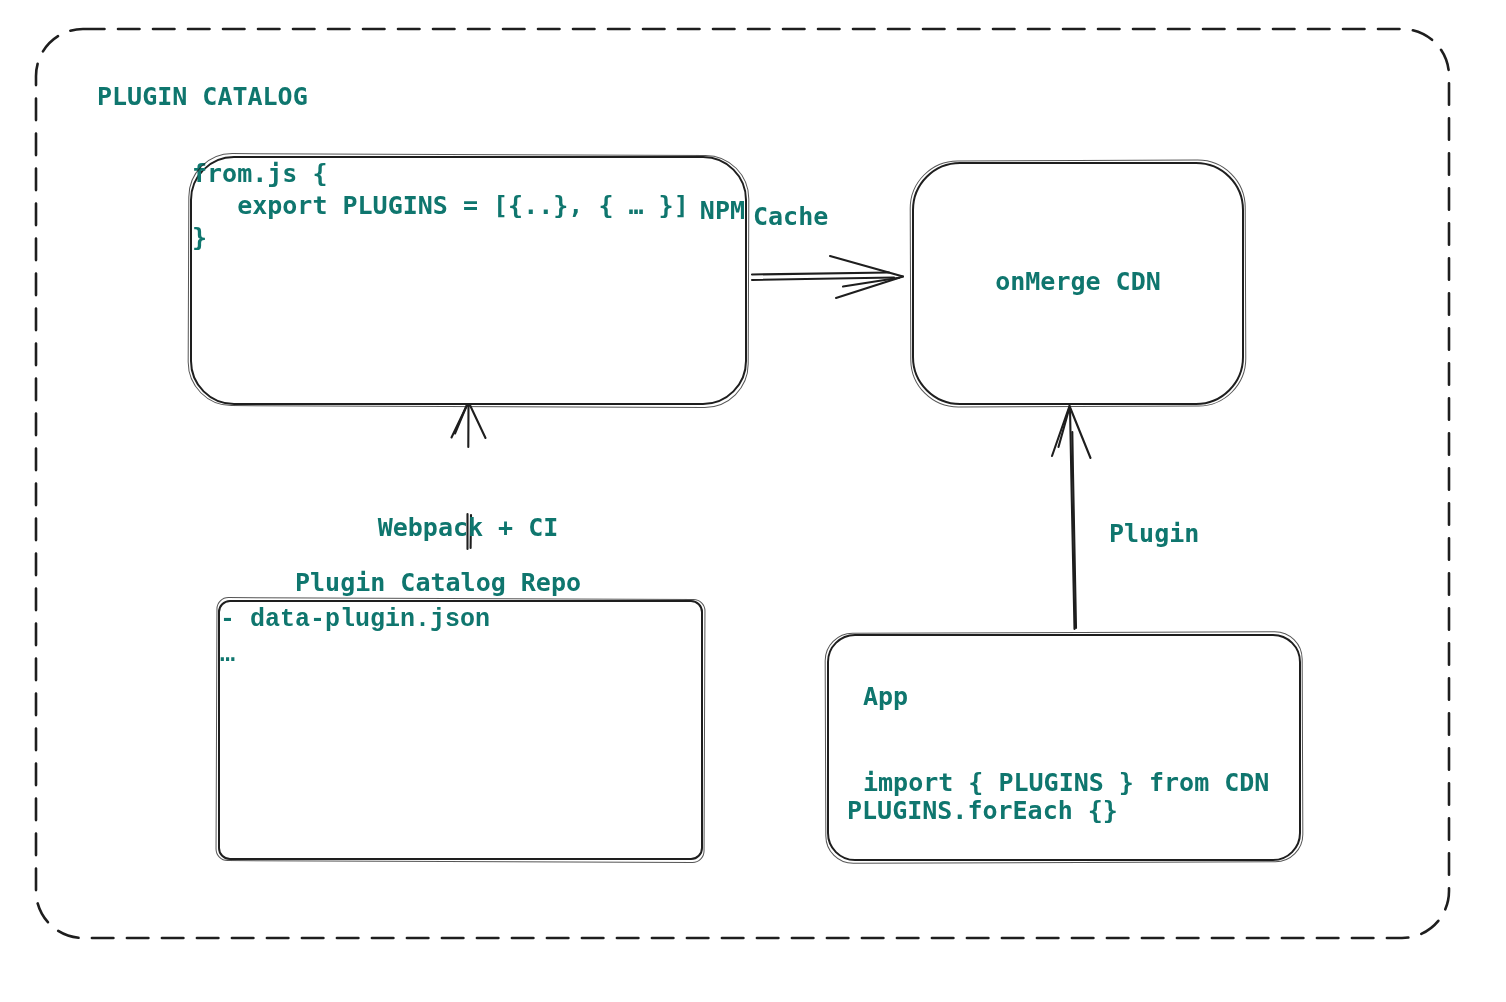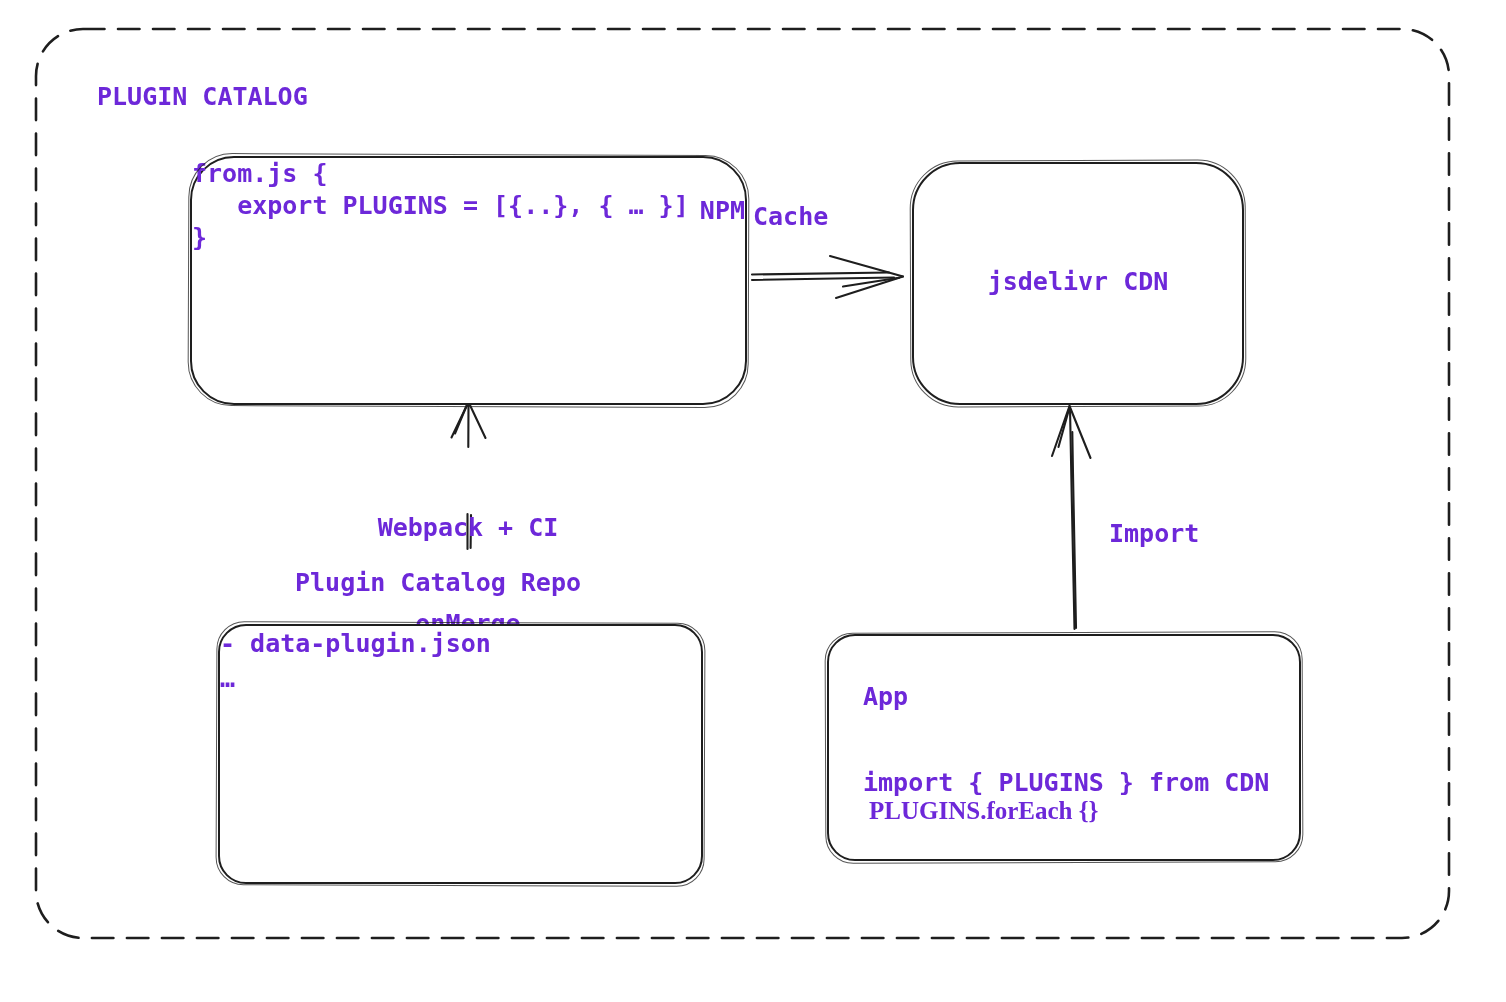--- a/index.html
+++ b/index.html
@@ -20,51 +20,51 @@
     position: absolute;
     left: 0; top: 0;
     width: 1506px; height: 1002px;
   }
   .txt {
     position: absolute;
     font-size: 25px;
     font-weight: 600;
     line-height: 30px;
     white-space: pre;
-    color: #6d28d9;
+    color: #0f766e;
   }
   
   .node {
     position: absolute;
     background: #ffffff;
     border: 2px solid #1e1e1e;
   }
   .node::before {
     content: "";
     position: absolute;
     inset: -4px;
     border: 1.4px solid rgba(30,30,30,0.75);
     border-radius: inherit;
     pointer-events: none;
   }
   .rot-a::before { transform: rotate(0.22deg); }
   .rot-b::before { transform: rotate(-0.22deg); }
 
   .node-npm   { left: 190px; top: 156px; width: 553px; height: 245px; border-radius: 44px; }
   .node-cdn   { left: 912px; top: 162px; width: 328px; height: 239px; border-radius: 48px; }
-  .node-repo  { left: 218px; top: 624px; width: 481px; height: 256px; border-radius: 28px; }
+  .node-repo  { left: 218px; top: 600px; width: 481px; height: 256px; border-radius: 12px; font-family: Liberation Mono, monospace; }
   .node-app   { left: 827px; top: 634px; width: 470px; height: 223px; border-radius: 28px; }
 
   .npm-title   { left: 0; right: 0; top: 38px; text-align: right; }
   .npm-code    { left: 31px; top: 96px; line-height: 32px; }
   .cdn-label   { left: 0; right: 0; top: 103px; text-align: center; }
   .repo-items  { left: 6px; top: 76px; line-height: 35px; }
   .app-title   { left: 34px; top: 46px; }
   .app-line1   { left: 34px; top: 100px; margin-top: 32px; }
-  .app-line2   { left: 40px; top: 160px; font-family: Liberation Serif, serif; }
+  .app-line2   { left: 18px; top: 160px; }
 
   .diagram-title { left: 97px;  top: 82px;  }
   .cache-label   { left: 753px; top: 202px; width: 150px; }
   .build-label   { left: 338px; top: 448px; width: 260px; text-align: center; line-height: 32px; }
   .repo-label    { left: 289px; top: 568px; width: 292px; text-align: right; }
   .import-label  { left: 1109px; top: 519px; }
 </style>
 </head>
 <body>
 
@@ -105,21 +105,21 @@
   <div class="node node-npm rot-a">
     <div class="txt npm-title">NPM</div>
     <div class="npm-code">
       <div class="txt npm-code" style="position:static">from.js {</div>
       <div class="txt npm-code" style="position:static">   export PLUGINS = [{..}, { … }]</div>
       <div class="txt npm-code" style="position:static">}</div>
     </div>
   </div>
 
   <div class="node node-cdn rot-b">
-    <div class="txt cdn-label">jsdelivr CDN</div>
+    <div class="txt cdn-label">onMerge CDN</div>
   </div>
 
   <div class="txt cache-label">Cache</div>
 
   <div class="txt build-label">
     <div>Webpack + CI</div>
     <div>onMerge</div>
   </div>
 
   <div class="txt repo-label">Plugin Catalog Repo</div>
@@ -130,15 +130,15 @@
       <div class="txt" style="position:static; line-height:35px">…</div>
     </div>
   </div>
 
   <div class="node node-app rot-b">
     <div class="txt app-title">App</div>
     <div class="txt app-line1">import { PLUGINS } from CDN</div>
     <div class="txt app-line2">PLUGINS.forEach {}</div>
   </div>
 
-  <div class="txt import-label">Import</div>
+  <div class="txt import-label">Plugin</div>
 
 </div>
 
 </body></html>

